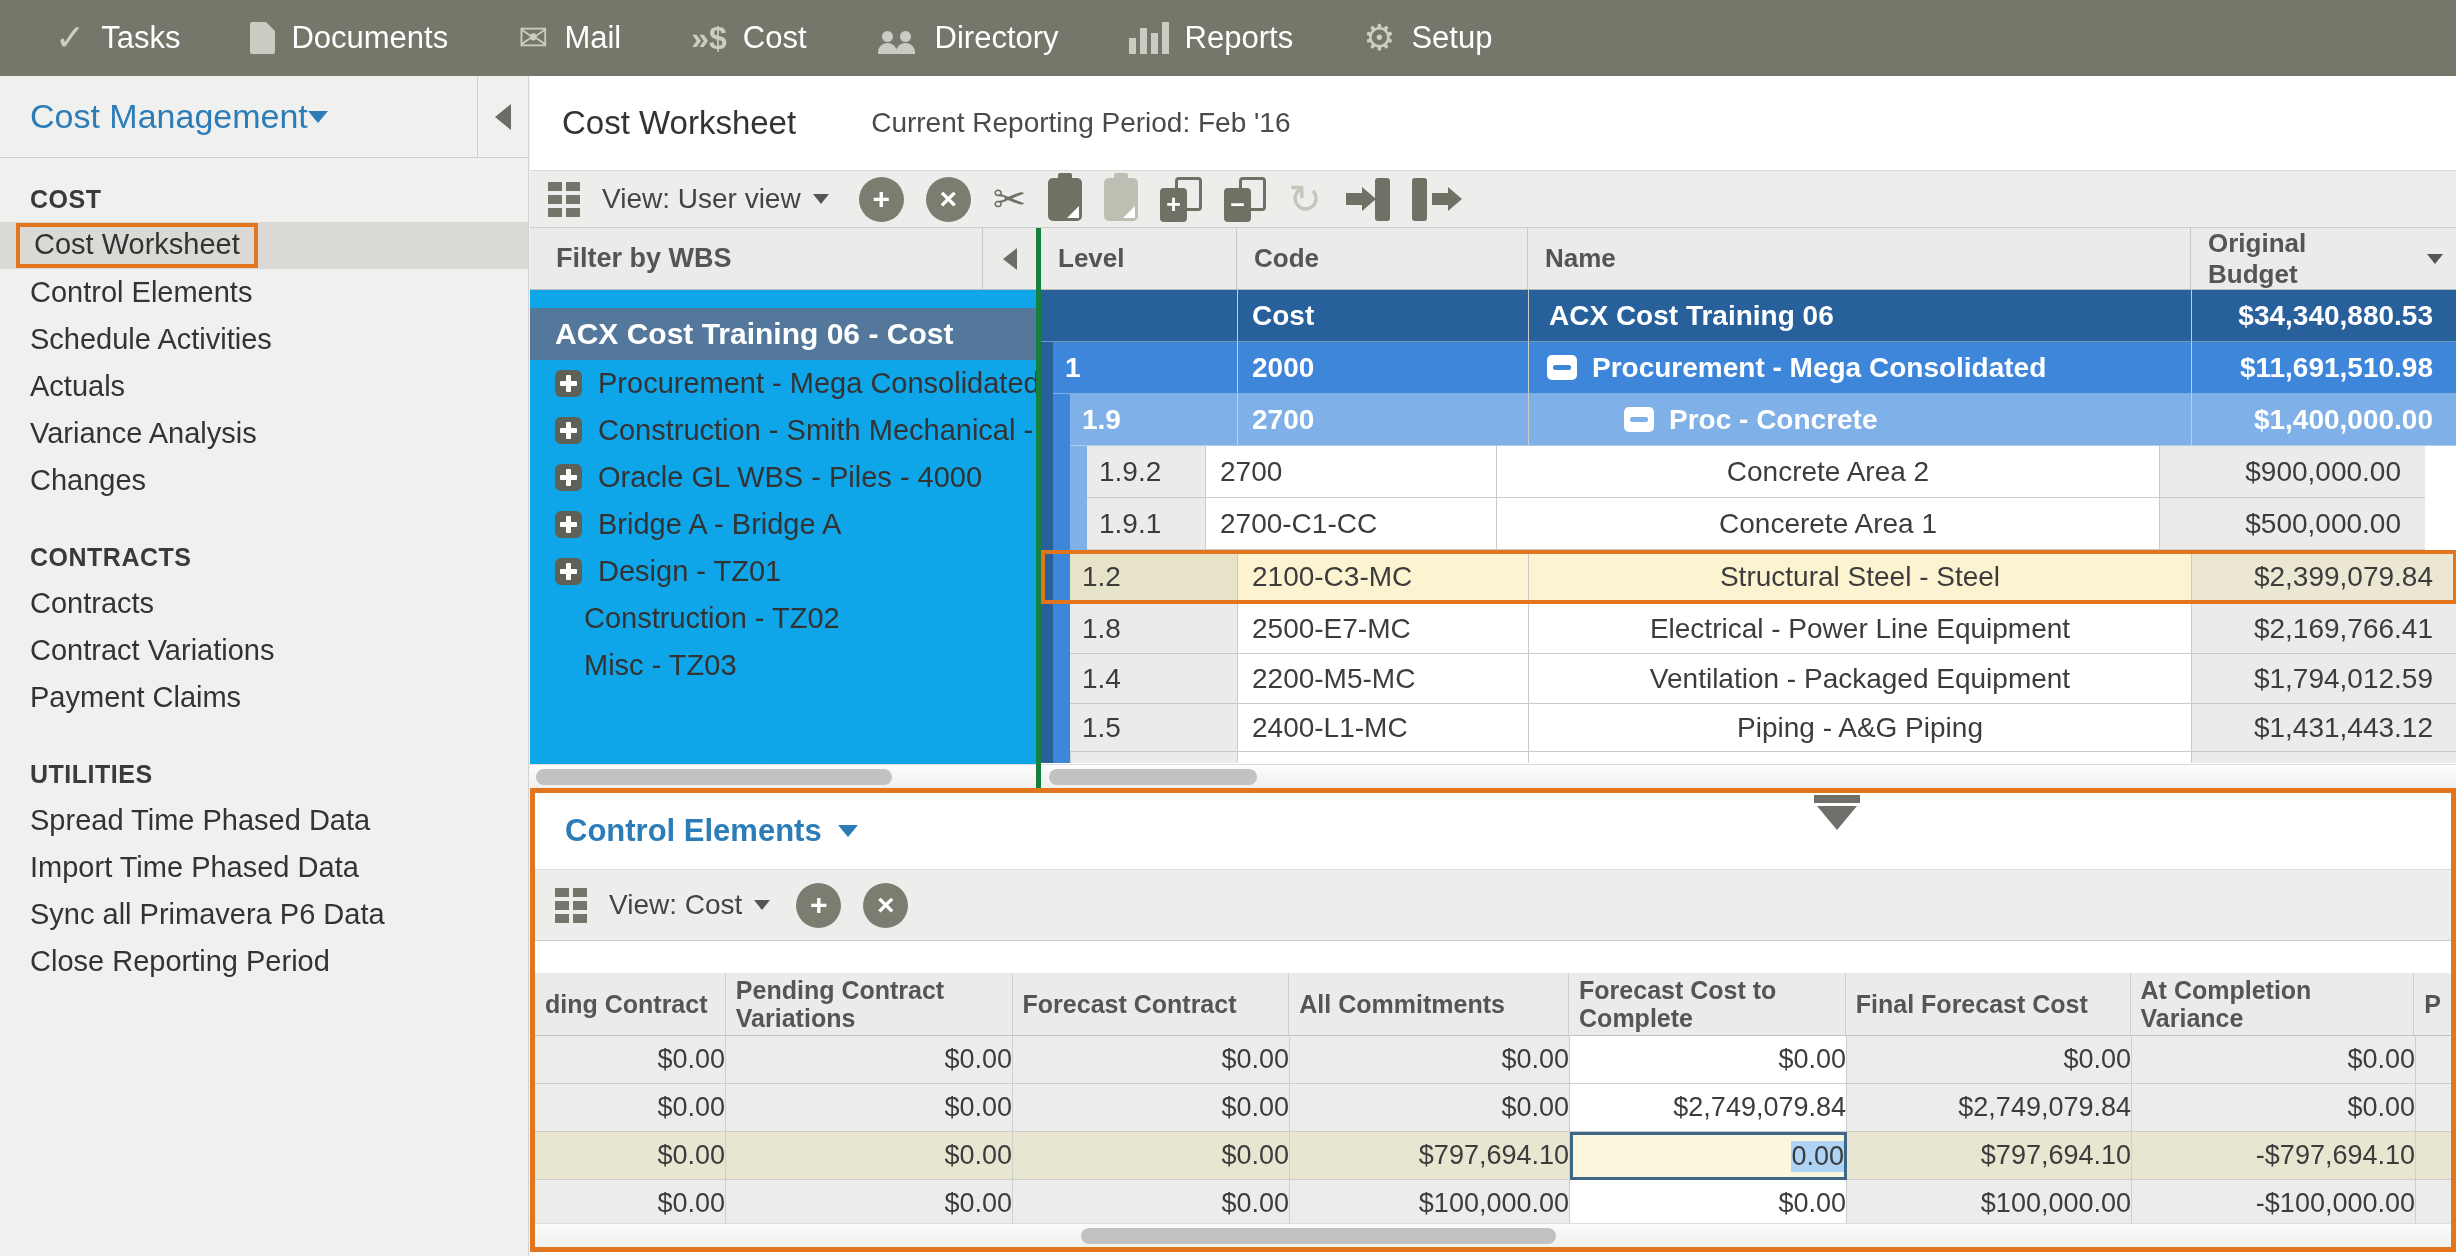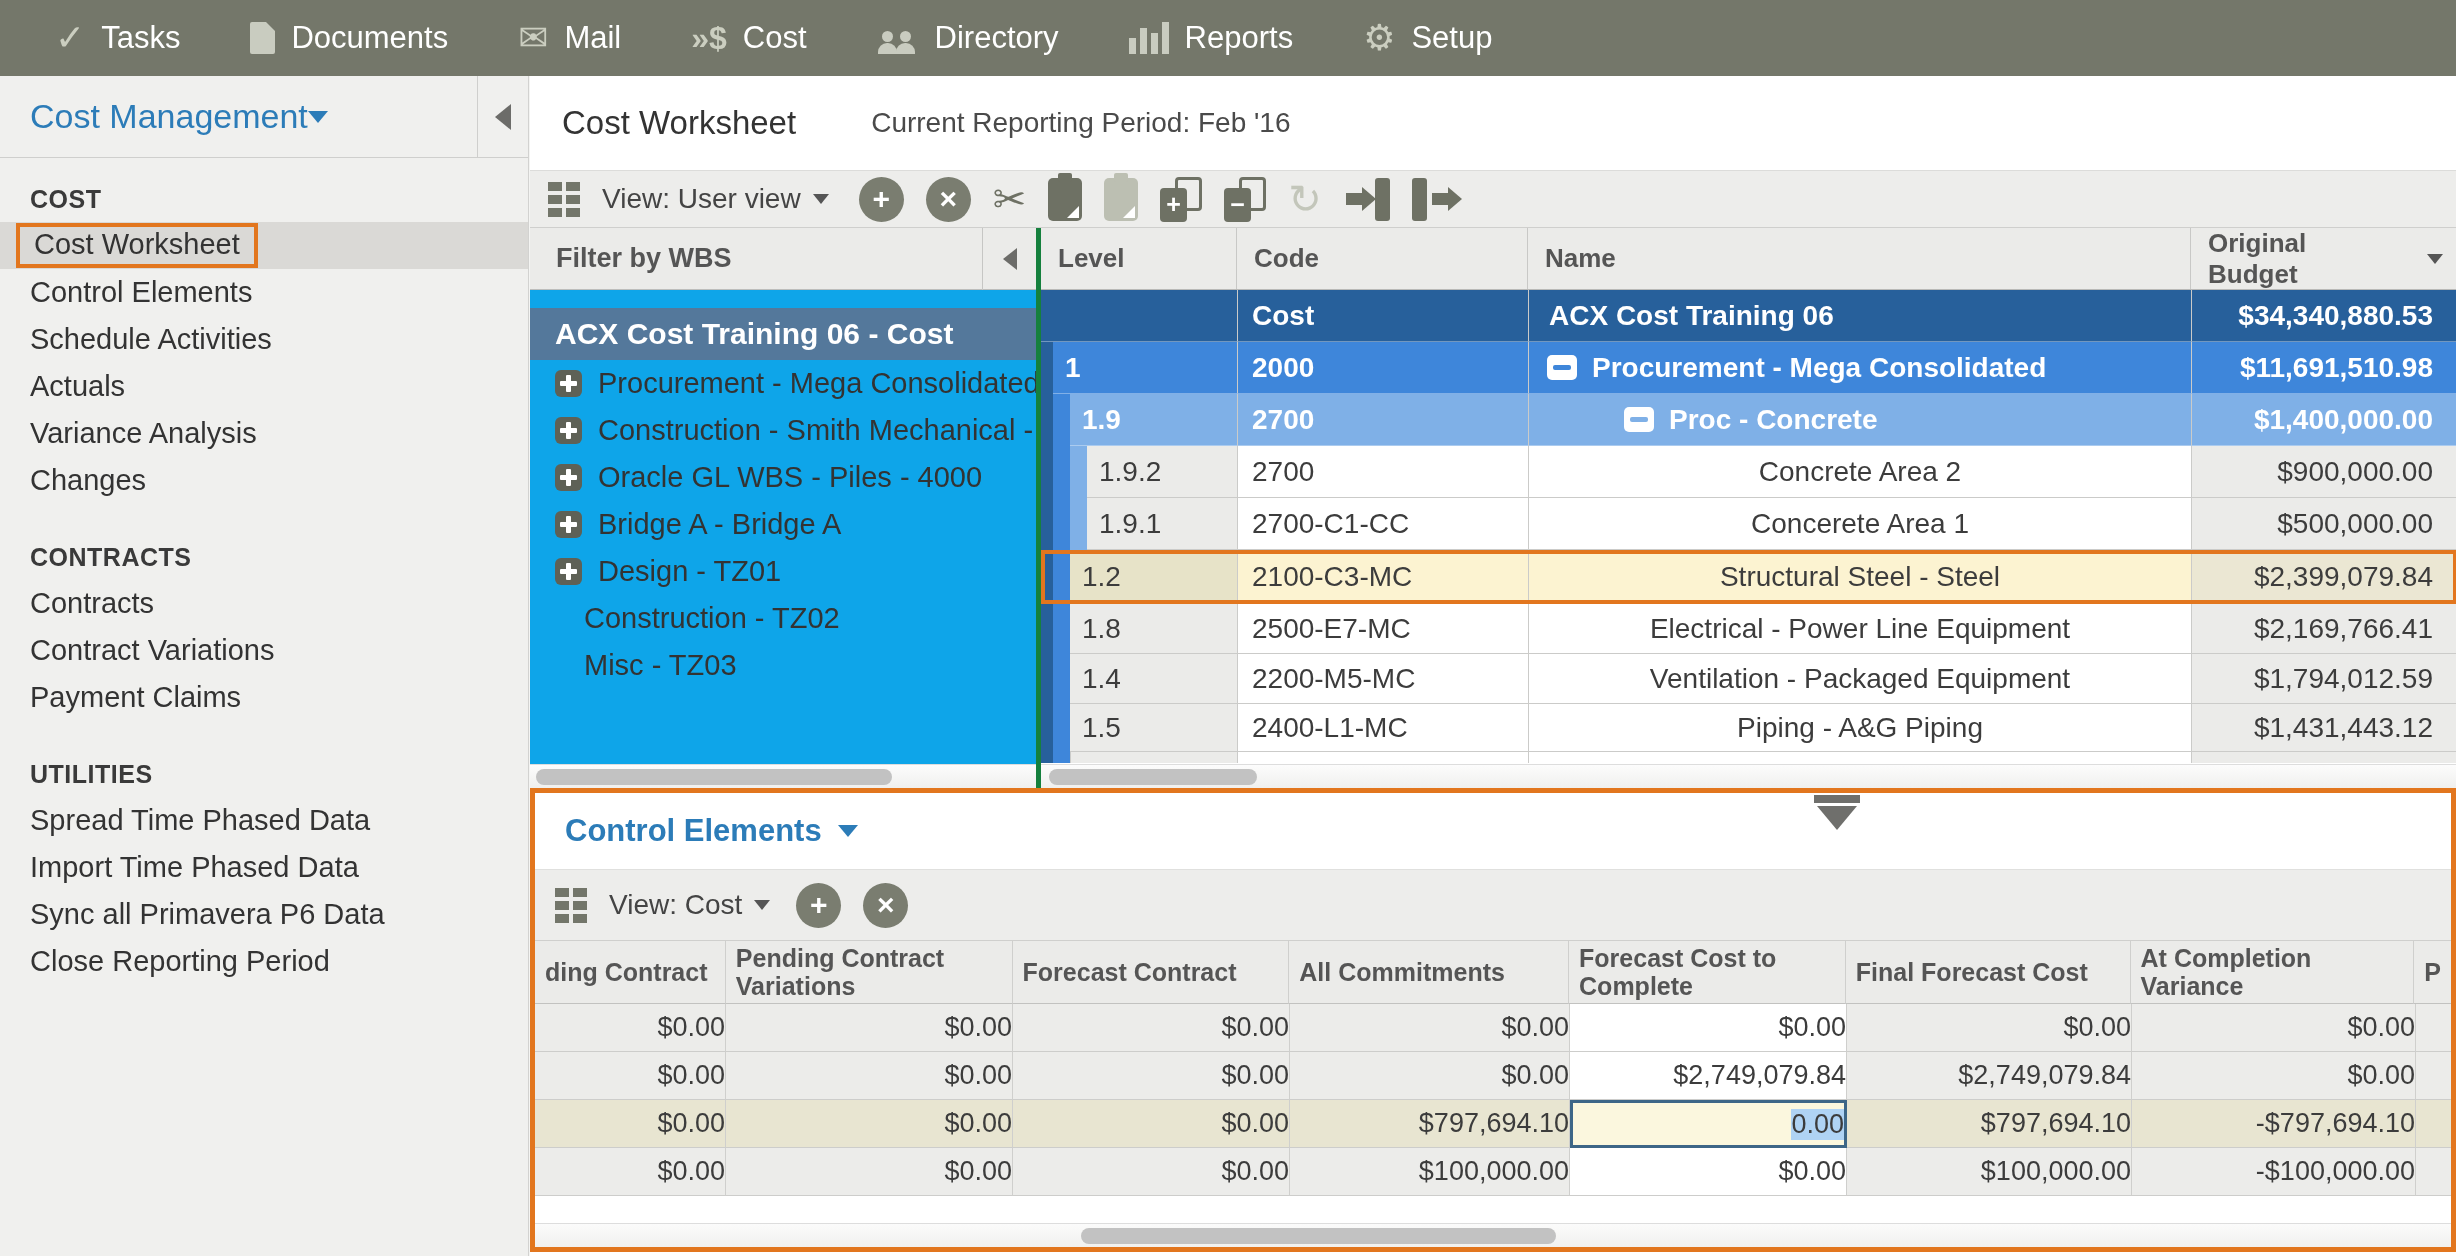--- a/index.html
+++ b/index.html
@@ -96,21 +96,21 @@
   .trow { display:flex; height:52px; position:relative; font-size:28px; cursor:pointer; }
   .strip { flex:0 0 auto; height:100%; }
   .s0 { width:12px; background:#27609B; }
   .s1 { width:17px; background:#3E86DA; }
   .s2 { width:17px; background:#7FB0E7; }
   .cell { display:flex; align-items:center; height:100%; border-bottom:1px solid #cbcbc9; }
   .lv { width:196px; padding-left:12px; }
   .cd { width:291px; padding-left:14px; border-left:1px solid #cbcbc9; }
   .nm { width:663px; border-left:1px solid #cbcbc9; }
   .bg { width:266px; justify-content:flex-end; padding-right:24px; border-left:1px solid #cbcbc9; }
-  .d1 .lv { width:184px; } .d2 .lv { width:167px; } .d3 .lv { width:150px; }
+  .d1 .lv { width:184px; } .d2 .lv { width:167px; } .d3 .lv { width:118px; }
   .trow.blue { color:#fff; font-weight:600; }
   .trow.root { background:#27609B; }
   .trow.lvl1 { background:#3E86DA; }
   .trow.lvl2 { background:#7FB0E7; }
   .trow.blue .cell { border-bottom:1px solid rgba(255,255,255,.35); }
   .trow.leaf { color:#3c3c3c; }
   .trow.leaf .lv { background:#EBEBE9; }
   .trow.leaf .cd { background:#fff; }
   .trow.leaf .nm { background:#fff; justify-content:center; }
   .trow.leaf .bg { background:#EBEBE9; }
@@ -127,21 +127,21 @@
   .partial .pc { height:100%; border-left:1px solid #cbcbc9; background:#fff; }
 
   
   .control-panel { position:absolute; left:0; top:712px; width:1926px; height:464px; background:#fff; border:5px solid #E2761E; }
   .cp-head { position:relative; height:76px; background:#fff; display:flex; align-items:center; }
   .cp-title { margin-left:30px; font-size:31px; font-weight:600; color:#2C7CB8; display:flex; align-items:center; gap:16px; cursor:pointer; }
   .cp-collapse { position:absolute; left:1278px; top:2px; width:48px; display:flex; flex-direction:column; align-items:center; gap:3px; cursor:pointer; }
   .cp-collapse .bar2 { width:46px; height:8px; background:#6f6f6c; }
   .cp-collapse .tri2 { width:0; height:0; border-left:20px solid transparent; border-right:20px solid transparent; border-top:24px solid #6f6f6c; }
   .cp-toolbar { height:72px; background:#EDEDEB; border-top:1px solid #e0e0de; border-bottom:1px solid #cfcfcd; display:flex; align-items:center; padding-left:20px; }
-  .cp-table { font-size:27px; color:#3c3c3c; }
+  .cp-table { font-size:27px; color:#3c3c3c;margin-top:32px; }
   .crow { display:flex; }
   .chead .ccell { height:63px; background:#EBEBE9; border-bottom:1px solid #c2c2c0; font-size:25px; font-weight:bold; color:#555; align-items:center; display:flex; line-height:1.12; padding:4px 10px; }
   .ccell { border-right:1px solid #cfcfcd; }
   .cc1{width:191px;} .cc2{width:287px;} .cc3{width:277px;} .cc4{width:280px;} .cc5{width:277px;} .cc6{width:285px;} .cc7{width:284px;} .cc8{flex:1;border-right:none;}
   .cdrow .ccell { height:48px; display:flex; align-items:center; justify-content:flex-end; background:#ECECEA; border-bottom:1px solid #cdcdcb; }
   .cdrow .cc5 { background:#fff; }
   .cdrow.hlrow .ccell { background:#E8E5D1; }
   .cdrow .cc8 { justify-content:flex-start; }
   .editcell { position:relative; background:#FBF7DE !important; border:3px solid #3D6687 !important; }
   .selval { background:#AFD3F4; }

